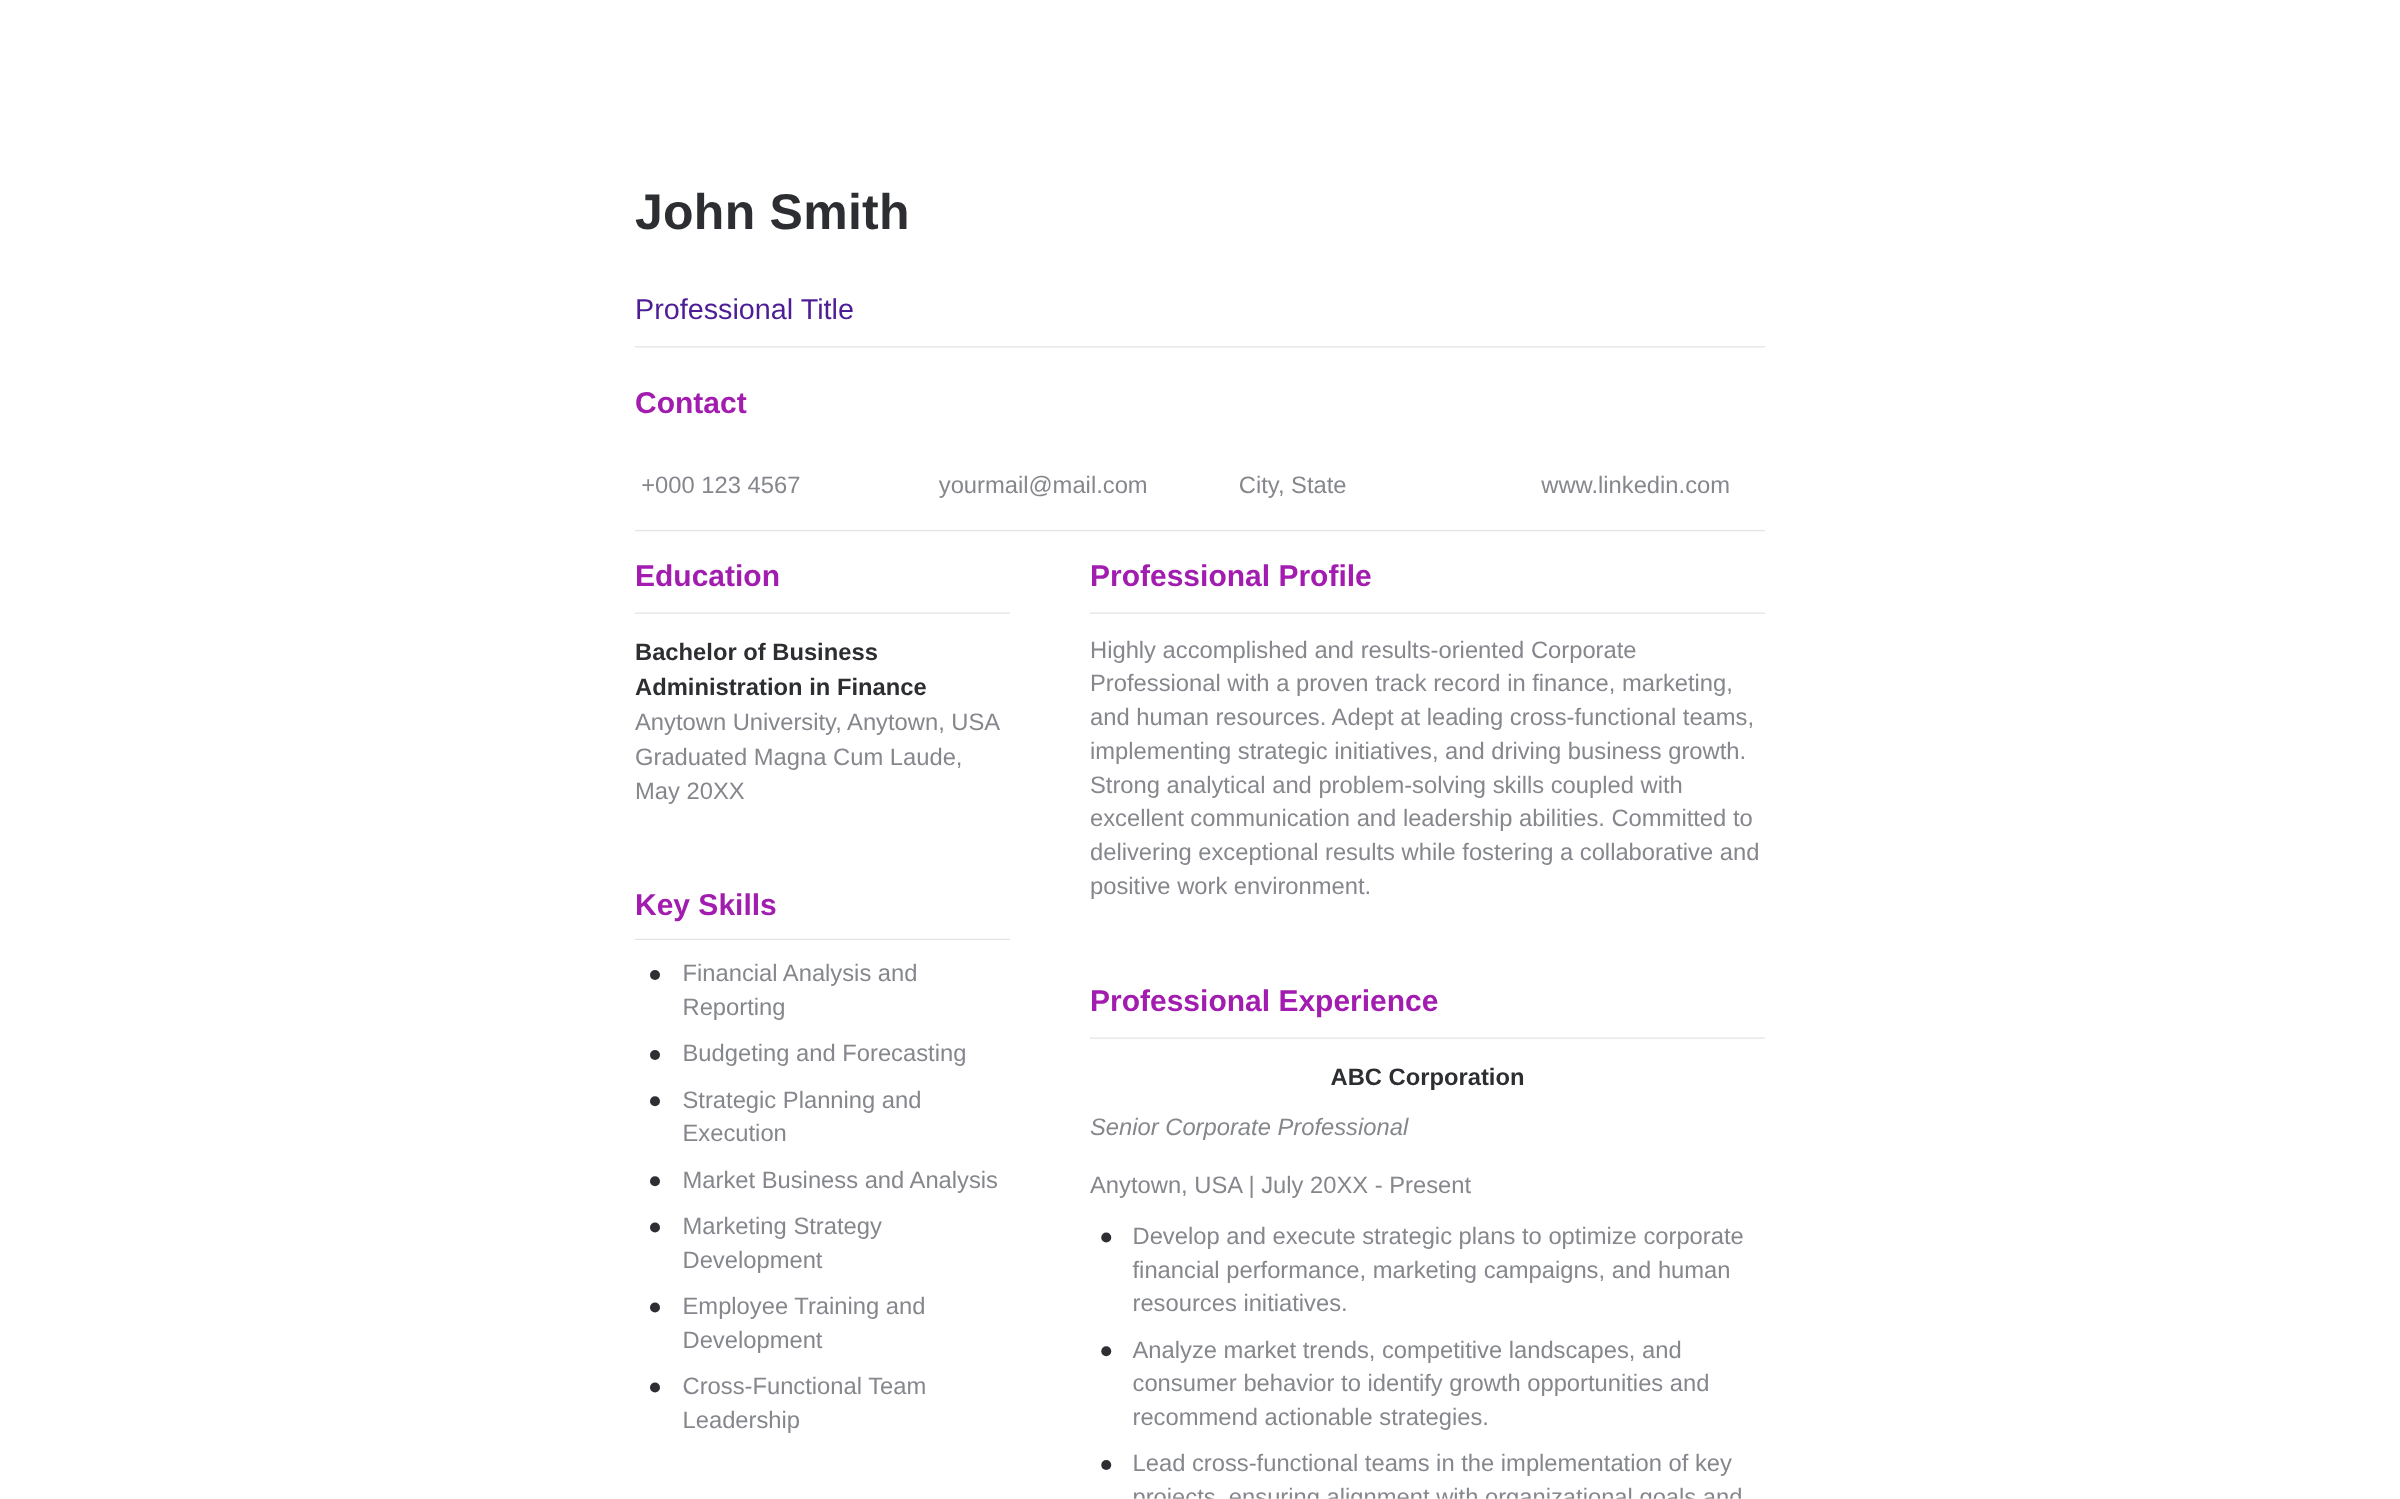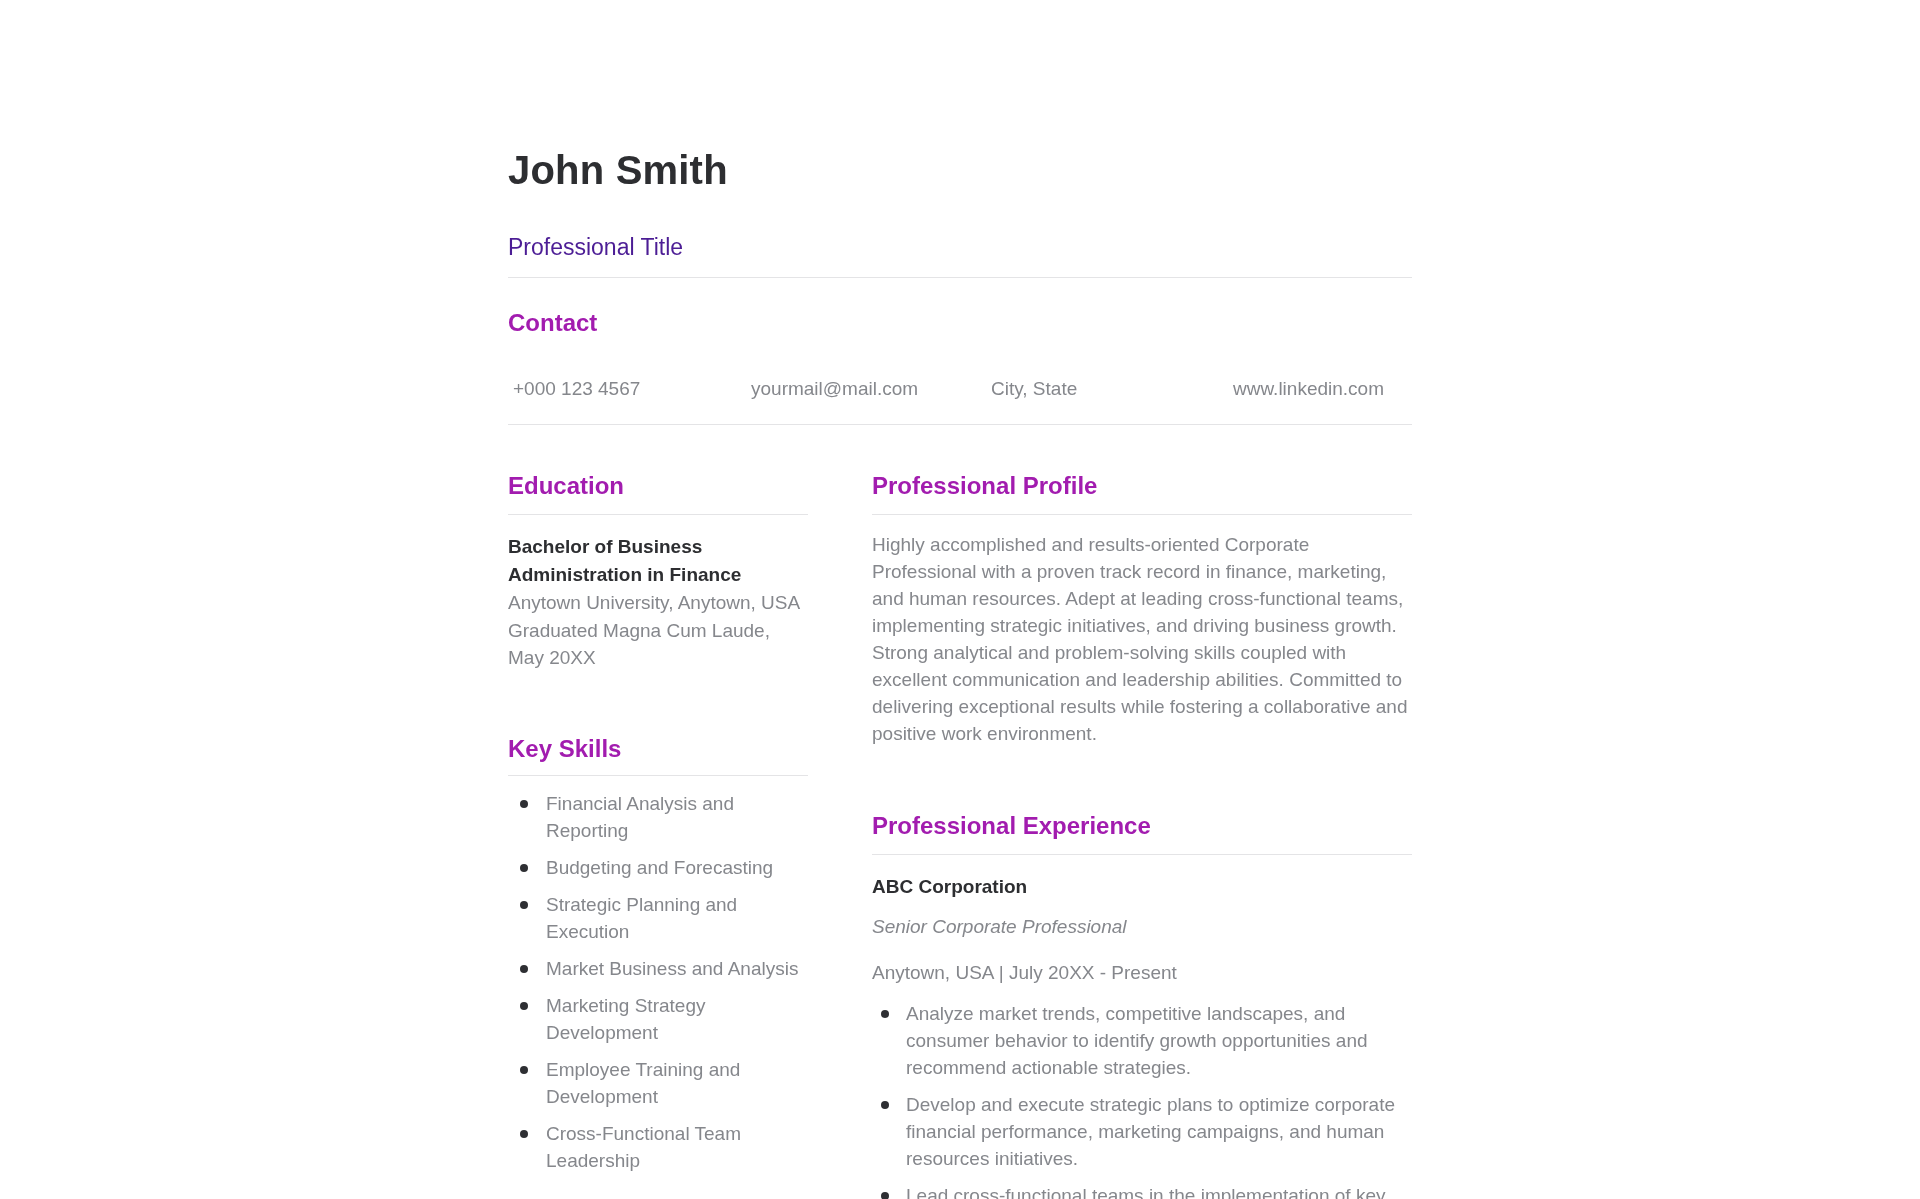--- a/index.html
+++ b/index.html
@@ -54,21 +54,21 @@
   }
   .contact-row .c1 { width: 238px; }
   .contact-row .c2 { width: 240px; }
   .contact-row .c3 { width: 242px; }
   .rule-contact { margin-top: 22px; }
   .columns {
     display: grid;
     grid-template-columns: 300px 540px;
     column-gap: 64px;
   }
-  .col-heading { margin-top: 44px; }
+  .col-heading { margin-top: 20px; }
   .rule-col { margin-top: 12px; }
   .edu-degree {
     margin-top: 18px;
     font-size: 19px;
     font-weight: 700;
     line-height: 28px;
     color: #2d2e31;
   }
   .gray-text {
     font-size: 19px;
@@ -107,20 +107,21 @@
     line-height: 27px;
     color: #85878c;
   }
   .exp-heading { margin-top: 62px; }
   .company {
     margin-top: 18px;
     font-size: 19px;
     font-weight: 700;
     line-height: 27px;
     color: #2d2e31;
+    text-align: center;
   }
   .role {
     margin-top: 13px;
     font-size: 19px;
     font-style: italic;
     line-height: 27px;
     color: #85878c;
   }
   .meta {
     margin-top: 19px;
@@ -188,22 +189,22 @@
         <p class="profile-text">Highly accomplished and results-oriented Corporate Professional with a proven track record in finance, marketing, and human resources. Adept at leading cross-functional teams, implementing strategic initiatives, and driving business growth. Strong analytical and problem-solving skills coupled with excellent communication and leadership abilities. Committed to delivering exceptional results while fostering a collaborative and positive work environment.</p>
       </div>
 
       <div>
         <div class="col-heading exp-heading">Professional Experience</div>
         <hr class="rule rule-col">
         <div class="company">ABC Corporation</div>
         <div class="role">Senior Corporate Professional</div>
         <div class="meta">Anytown, USA | July 20XX - Present</div>
         <ul class="bullet-list exp-list exp-ul">
+          <li>Develop and execute strategic plans to optimize corporate financial performance, marketing campaigns, and human resources initiatives.</li>
           <li>Analyze market trends, competitive landscapes, and consumer behavior to identify growth opportunities and recommend actionable strategies.</li>
-          <li>Develop and execute strategic plans to optimize corporate financial performance, marketing campaigns, and human resources initiatives.</li>
           <li>Lead cross-functional teams in the implementation of key projects, ensuring alignment with organizational goals and objectives.</li>
         </ul>
       </div>
 
     </div>
 
   </div>
 
 </div>
 

